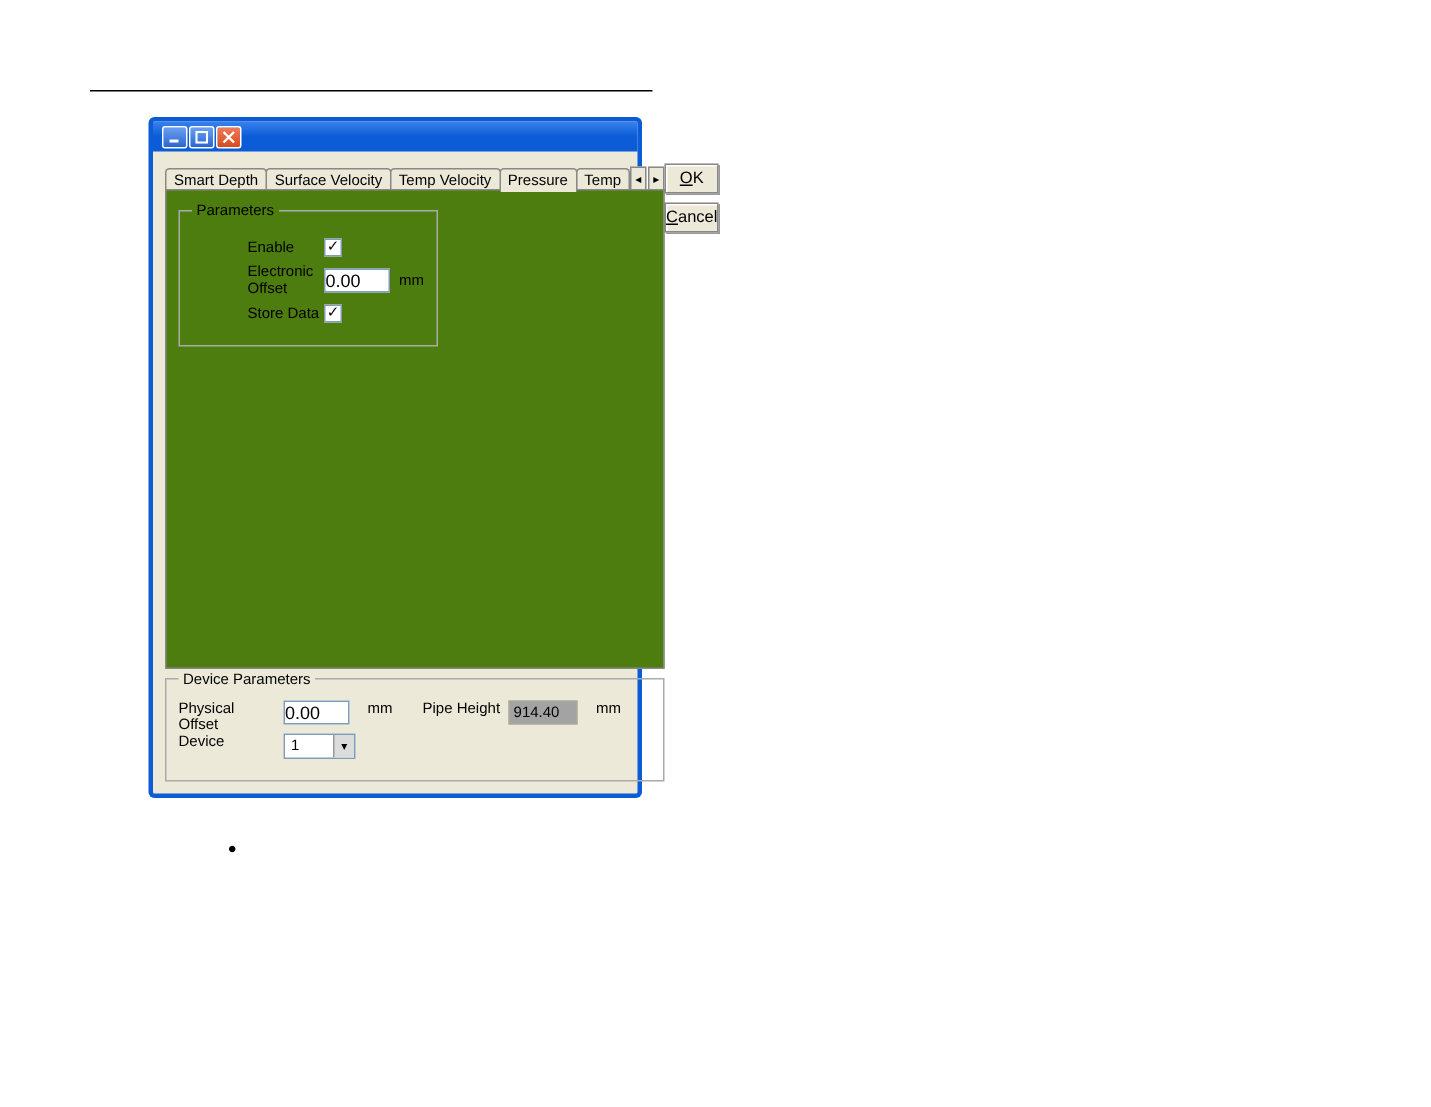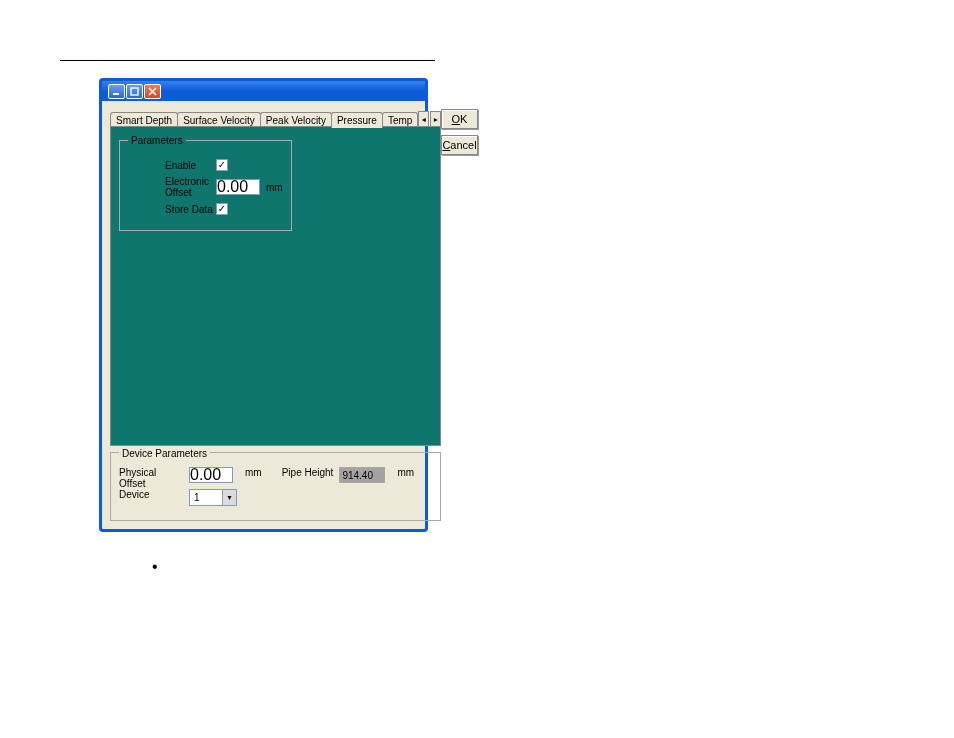--- a/index.html
+++ b/index.html
@@ -104,21 +104,21 @@
     border: 1px solid #888;
     background: #ece9d8;
     display: flex; align-items: center; justify-content: center;
     font-size: 8px;
     margin-left: 1px;
     cursor: pointer;
   }
   .tab-panel {
     border: 1px solid #888;
     height: 320px;
-    background: #0f766e;
+    background: #4d7c0f;
     padding: 8px;
     margin-top: -1px;
     position: relative;
   }
   fieldset.group {
     border: 1px solid #aaa;
     padding: 8px 8px 10px 8px;
     margin: 0 0 8px 0;
   }
   fieldset.group legend {
@@ -127,21 +127,21 @@
   }
   .param-row {
     display: flex;
     align-items: center;
     margin: 5px 0;
     font-size: 10px;
   }
   .param-row .lbl { width: 88px; padding-left: 37px; }
   .txt {
     width: 44px; height: 16px;
-    font-size: 16px;
+    font-size: 12px;
     padding: 0 0;
     border: 1px solid #7f9db9;
     background: #fff;
   }
   .txt-ro {
     width: 46px; height: 16px;
     font-size: 10px;
     padding: 0 2px;
     border: 1px solid #aca899;
     background: #a3a3a3;
@@ -231,21 +231,21 @@
               </svg>
           </div>
         </div>
       </div>
 
       <div class="dlg-body">
         <div class="dlg-left">
           <div class="tabs-row">
             <div class="tab">Smart Depth</div>
             <div class="tab">Surface Velocity</div>
-            <div class="tab">Peak Velocity</div>
+            <div class="tab">Temp Velocity</div>
             <div class="tab active">Pressure</div>
             <div class="tab">Temp</div>
             <div class="tab-scroll">◂</div>
             <div class="tab-scroll">▸</div>
           </div>
 
           <div class="tab-panel">
             <fieldset class="group" style="width:170px;">
               <legend>Parameters</legend>
               <div class="param-row">

